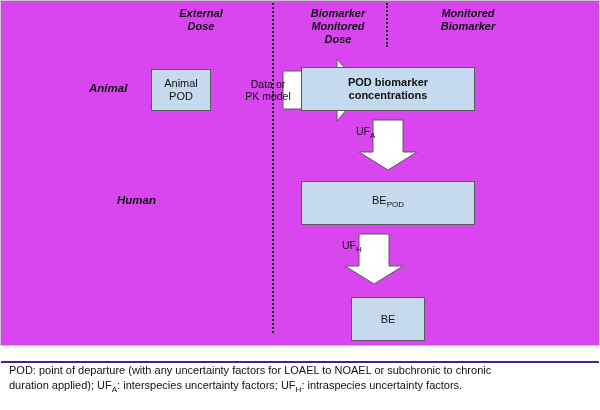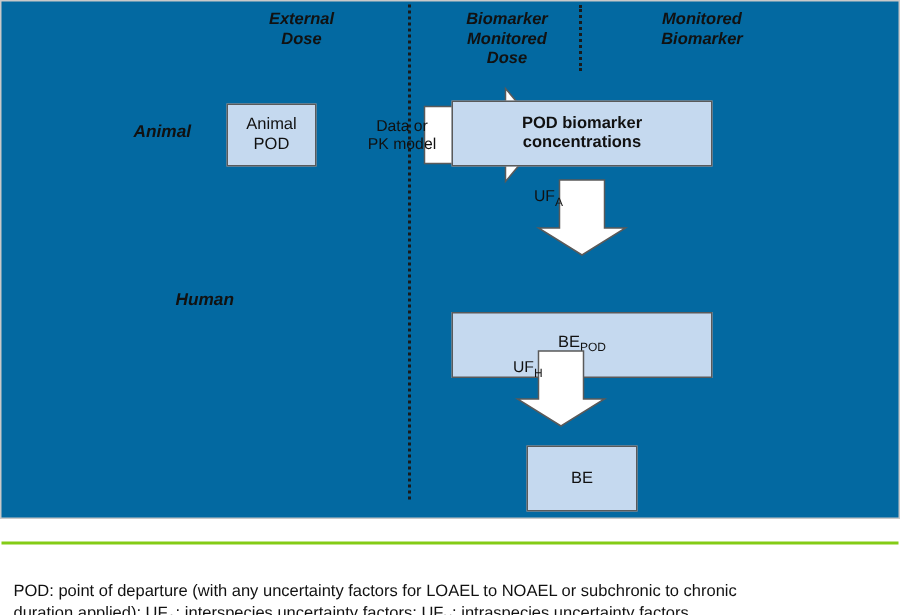--- a/index.html
+++ b/index.html
@@ -12,21 +12,21 @@
     background: #ffffff;
     font-family: "Liberation Sans", sans-serif;
     overflow: hidden;
   }
   #page {
     position: relative;
     width: 600px;
     height: 346px;
     box-sizing: border-box;
     border: 1px solid #c9c9c9;
-    background: #0369a1;
+    background: #d946ef;
   }
   .diagram {
     position: relative;
     width: 598px;
     height: 360px;
     overflow: hidden;
   }
   
   .col-header {
     position: absolute;
@@ -103,22 +103,22 @@
     color: #111111;
   }
   
   .footnote {
     position: absolute;
     left: 0;
     top: 360px;
     width: 598px;
     height: 48px;
     box-sizing: border-box;
-    border-top: 2px solid #84cc16;
-    padding: 24px 10px 0 8px;
+    border-top: 2px solid #4c1d95;
+    padding: 0 10px 0 8px;
     font-size: 11px;
     line-height: 15px;
     color: #111111;
   }
 </style>
 </head>
 <body>
 
 <div id="page">
 
@@ -172,21 +172,21 @@
 
     <div class="arrow-down" style="left:355px; top:118px; width:64px; height:52px;">
       <svg width="64" height="52" viewBox="0 0 64 52">
         <polygon points="17,1 47,1 47,33 61,33 32,51 3,33 17,33" fill="#ffffff" stroke="#5a5a5a" stroke-width="1"></polygon>
       </svg>
       <div class="label">
         <span>UF</span><span class="sub">A</span>
       </div>
     </div>
 
-    <div class="box" style="left:300px; top:180px; width:174px; height:44px;margin-top:27px;">
+    <div class="box" style="left:300px; top:180px; width:174px; height:44px;">
       <span>
         <span>BE</span><span class="sub">POD</span>
       </span>
     </div>
 
     <div class="arrow-down" style="left:341px; top:232px; width:64px; height:52px;">
       <svg width="64" height="52" viewBox="0 0 64 52">
         <polygon points="17,1 47,1 47,33 61,33 32,51 3,33 17,33" fill="#ffffff" stroke="#5a5a5a" stroke-width="1"></polygon>
       </svg>
       <div class="label">

